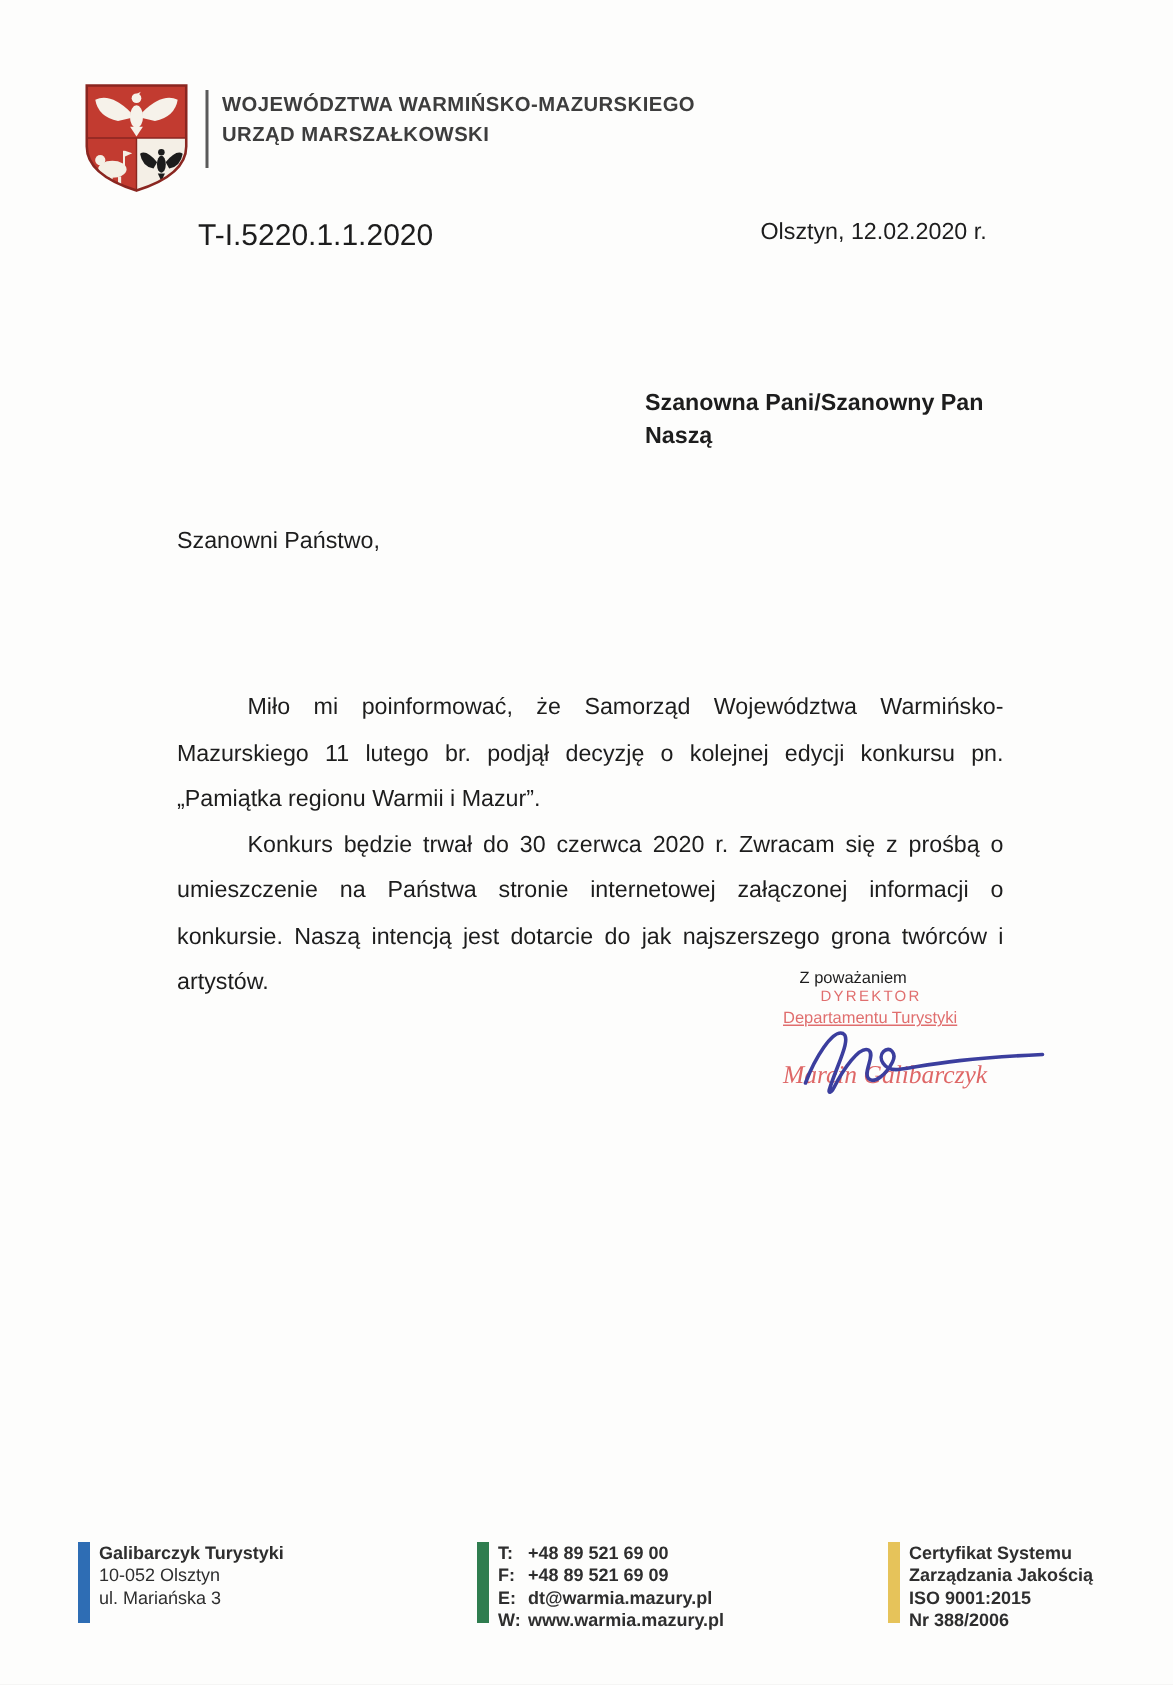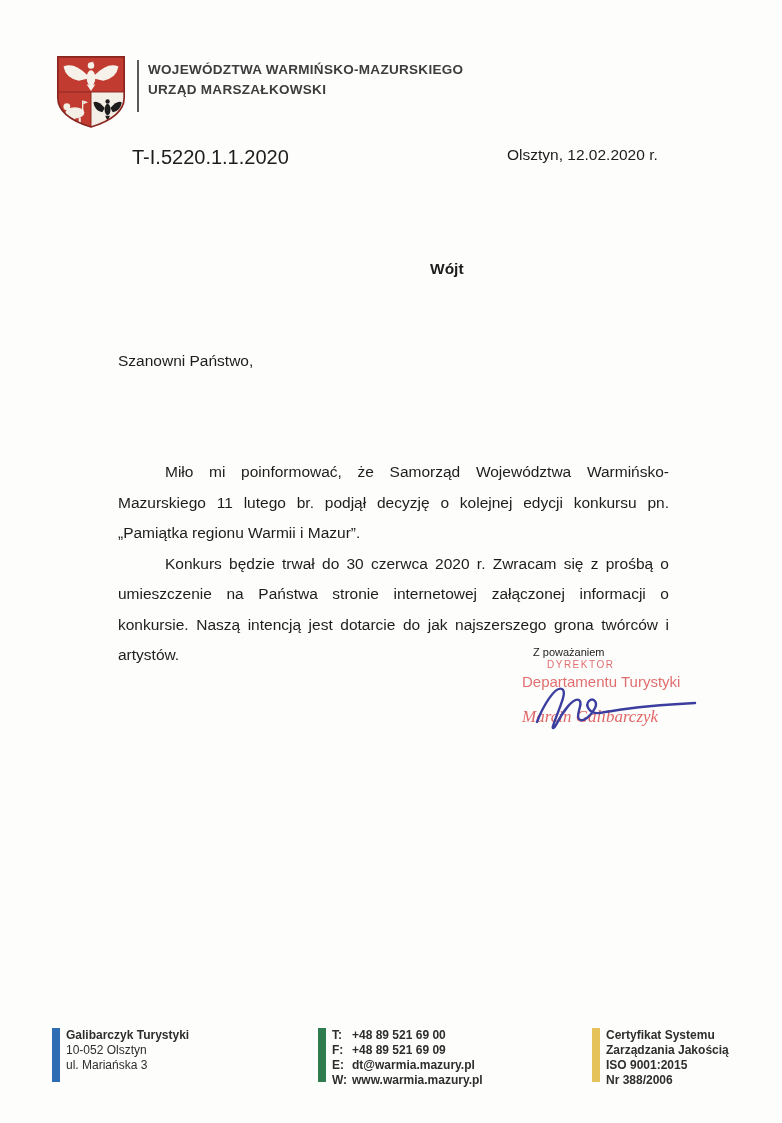--- a/index.html
+++ b/index.html
@@ -33,21 +33,21 @@
   .salutation{position:absolute;left:118px;top:352px;font-size:15.5px;}
   .letter-body{
     position:absolute;left:118px;top:417px;width:551px;
     font-size:15.5px;line-height:30.5px;text-align:justify;margin-top:40px;
   }
   .letter-body p{margin:0;text-indent:47px;}
   
   .closing{position:absolute;left:533px;top:646px;font-size:11px;z-index:3;}
   .stamp{color:var(--stamp-red,#dd5f5f);white-space:nowrap;}
   .stamp-title{position:absolute;left:547px;top:659px;font-size:10px;letter-spacing:1.5px;z-index:1;opacity:.9;}
-  .stamp-dept{position:absolute;left:522px;top:673px;font-size:15px;z-index:1;opacity:.9;}
+  .stamp-dept{position:absolute;left:522px;top:673px;font-size:11px;z-index:1;opacity:.9;text-decoration:underline;}
   .stamp-name{
     position:absolute;left:522px;top:707px;font-size:17px;z-index:1;
     font-family:"Liberation Serif", serif;font-style:italic;opacity:.95;
   }
   .signature-svg{position:absolute;left:531px;top:676px;width:172px;height:54px;z-index:2;}
   
   .footer-col{position:absolute;top:1028px;font-size:12px;line-height:15px;color:#2e2e2e;}
   .footer-bar{position:absolute;top:1028px;width:8px;height:54px;}
   .bar-blue{left:52px;background:var(--bar-blue,#2e6db4);}
   .bar-green{left:318px;background:var(--bar-green,#2f7d4f);}
@@ -109,21 +109,22 @@
   <div class="header-divider"></div>
   <div class="org-name">
     <div>WOJEWÓDZTWA WARMIŃSKO-MAZURSKIEGO</div>
     <div>URZĄD MARSZAŁKOWSKI</div>
   </div>
 
   <div class="ref-number">T-I.5220.1.1.2020</div>
   <div class="place-date">Olsztyn, 12.02.2020 r.</div>
 
   <div class="addressee">
-    <div>Wójt</div>
+    <div>Szanowna Pani/Szanowny Pan</div>
+    <div>Naszą</div>
   </div>
 
   <div class="salutation">Szanowni Państwo,</div>
   <div class="letter-body">
     <p>Miło mi poinformować, że Samorząd Województwa Warmińsko-Mazurskiego 11 lutego br. podjął decyzję o kolejnej edycji konkursu pn. „Pamiątka regionu Warmii i Mazur”.</p>
     <p>Konkurs będzie trwał do 30 czerwca 2020 r. Zwracam się z prośbą o umieszczenie na Państwa stronie internetowej załączonej informacji o konkursie. Naszą intencją jest dotarcie do jak najszerszego grona twórców i artystów.</p>
   </div>
 
   <div class="closing">Z poważaniem</div>
   <div class="stamp stamp-title">DYREKTOR</div>

